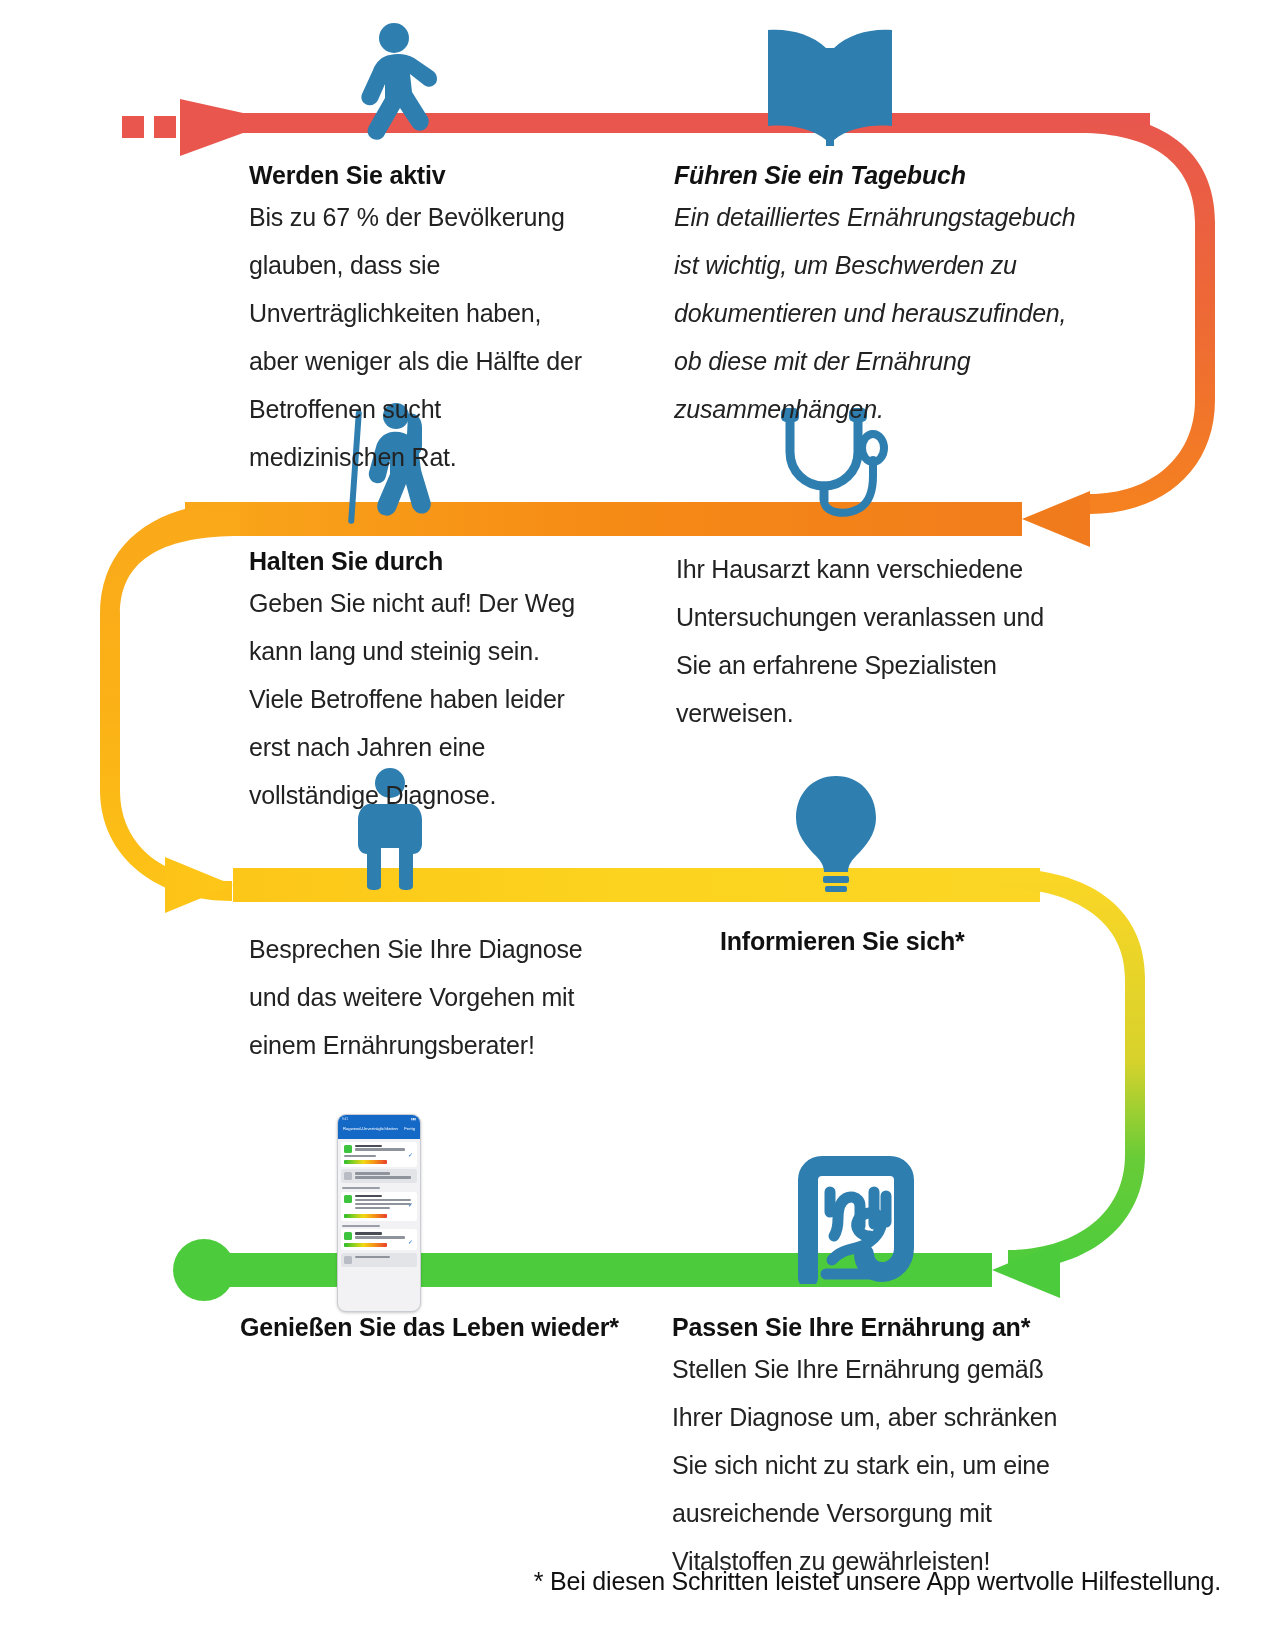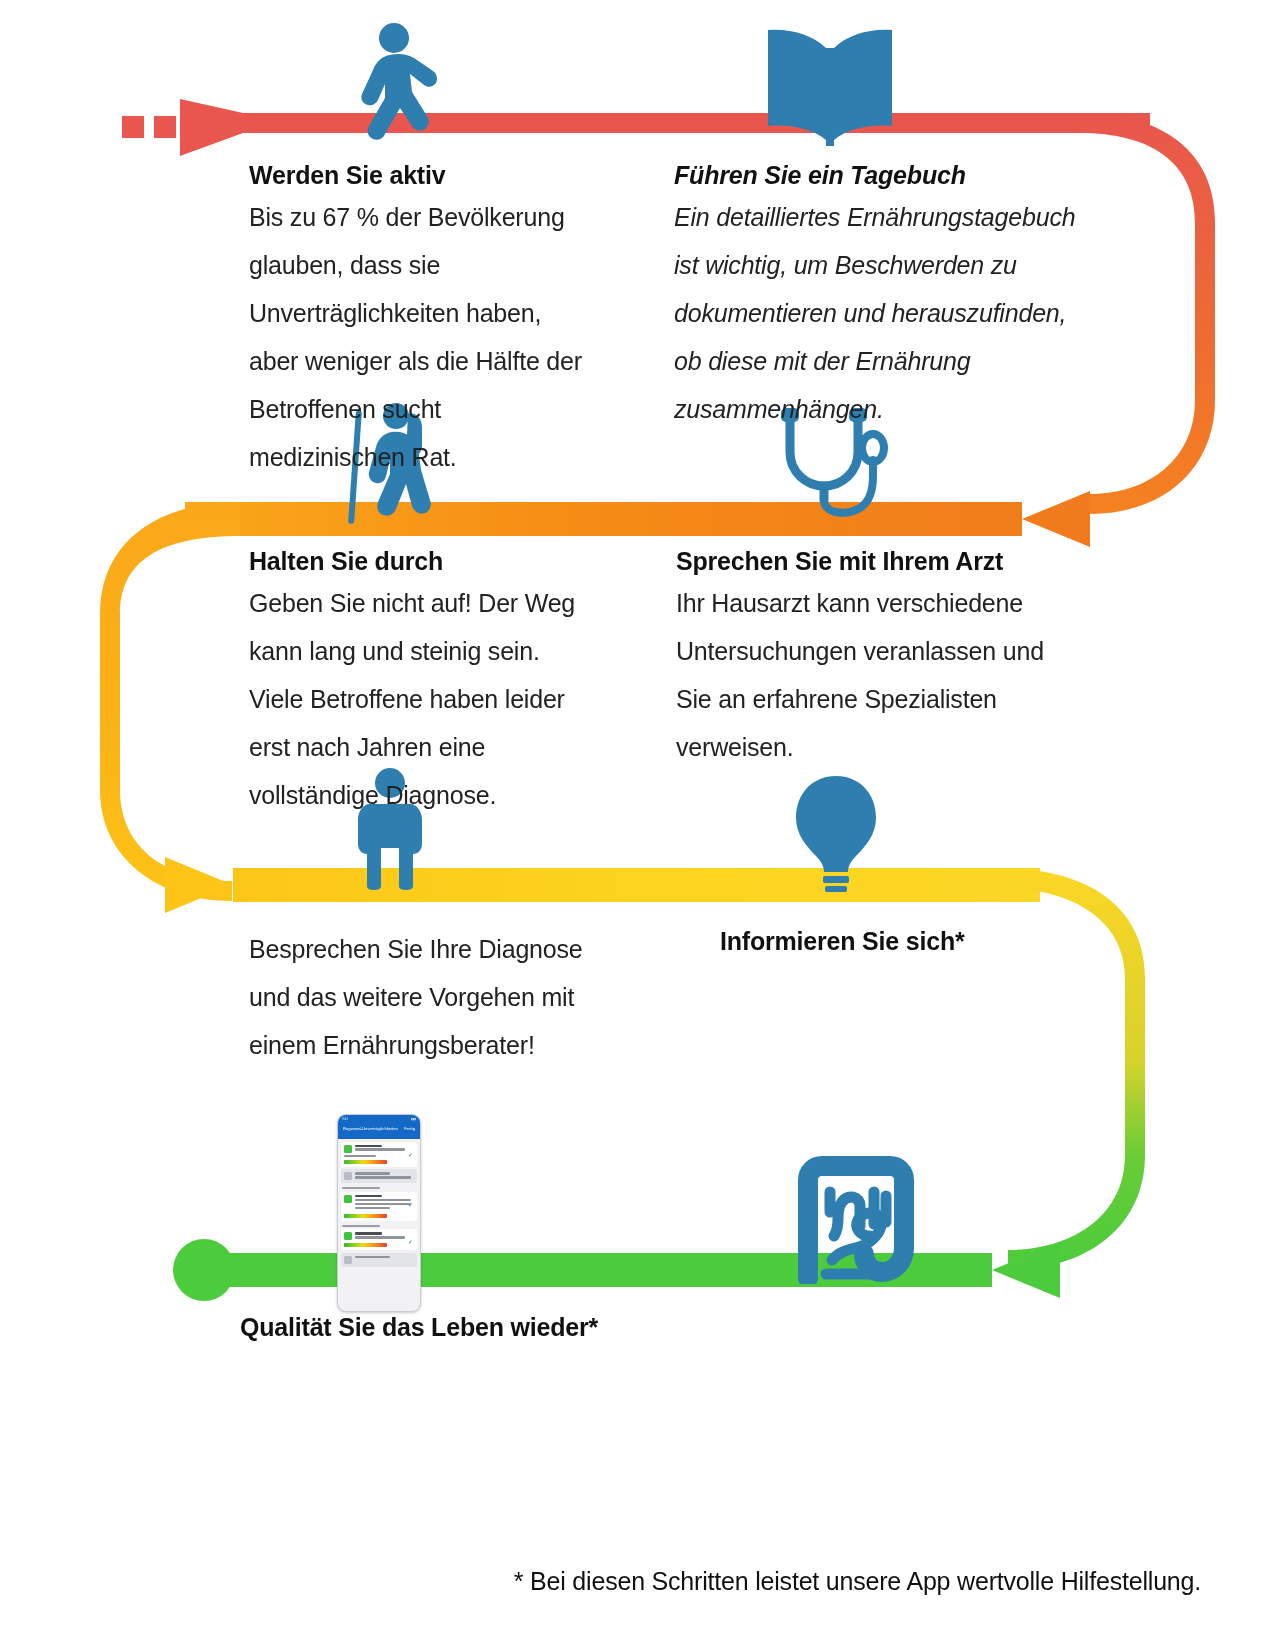--- a/index.html
+++ b/index.html
@@ -412,37 +412,44 @@
   <div class="step" style="left:249px; top:545px; width:380px;">
     <div class="step-title">Halten Sie durch</div>
     <div class="step-body">Geben Sie nicht auf! Der Weg
 kann lang und steinig sein.
 Viele Betroffene haben leider
 erst nach Jahren eine
 vollständige Diagnose.</div>
   </div>
 
   <div class="step" style="left:676px; top:545px; width:430px;">
-    <div class="step-title">Sprechen Sie mit Ihrem Arzt</div>
     <div class="step-body">Ihr Hausarzt kann verschiedene
 Untersuchungen veranlassen und
 Sie an erfahrene Spezialisten
 verweisen.</div>
   </div>
 
   <div class="step" style="left:249px; top:925px; width:380px;">
     <div class="step-body">Besprechen Sie Ihre Diagnose
 und das weitere Vorgehen mit
 einem Ernährungsberater!</div>
   </div>
 
   <div class="step" style="left:684px; top:925px; width:420px;margin-left:36px;">
     <div class="step-title">Informieren Sie sich*</div>
   </div>
 
   <div class="step" style="left:240px; top:1311px; width:420px;">
-    <div class="step-title">Qualität Sie das Leben wieder*</div>
-  </div>
-
-
-  <div class="footnote" style="left:296px; top:1565px; width:905px;">* Bei diesen Schritten leistet unsere App wertvolle Hilfestellung.</div>
+    <div class="step-title">Genießen Sie das Leben wieder*</div>
+  </div>
+
+  <div class="step" style="left:672px; top:1311px; width:430px;">
+    <div class="step-title">Passen Sie Ihre Ernährung an*</div>
+    <div class="step-body">Stellen Sie Ihre Ernährung gemäß
+Ihrer Diagnose um, aber schränken
+Sie sich nicht zu stark ein, um eine
+ausreichende Versorgung mit
+Vitalstoffen zu gewährleisten!</div>
+  </div>
+
+  <div class="footnote" style="left:316px; top:1565px; width:905px;">* Bei diesen Schritten leistet unsere App wertvolle Hilfestellung.</div>
 
 </div>
 
 </body></html>

